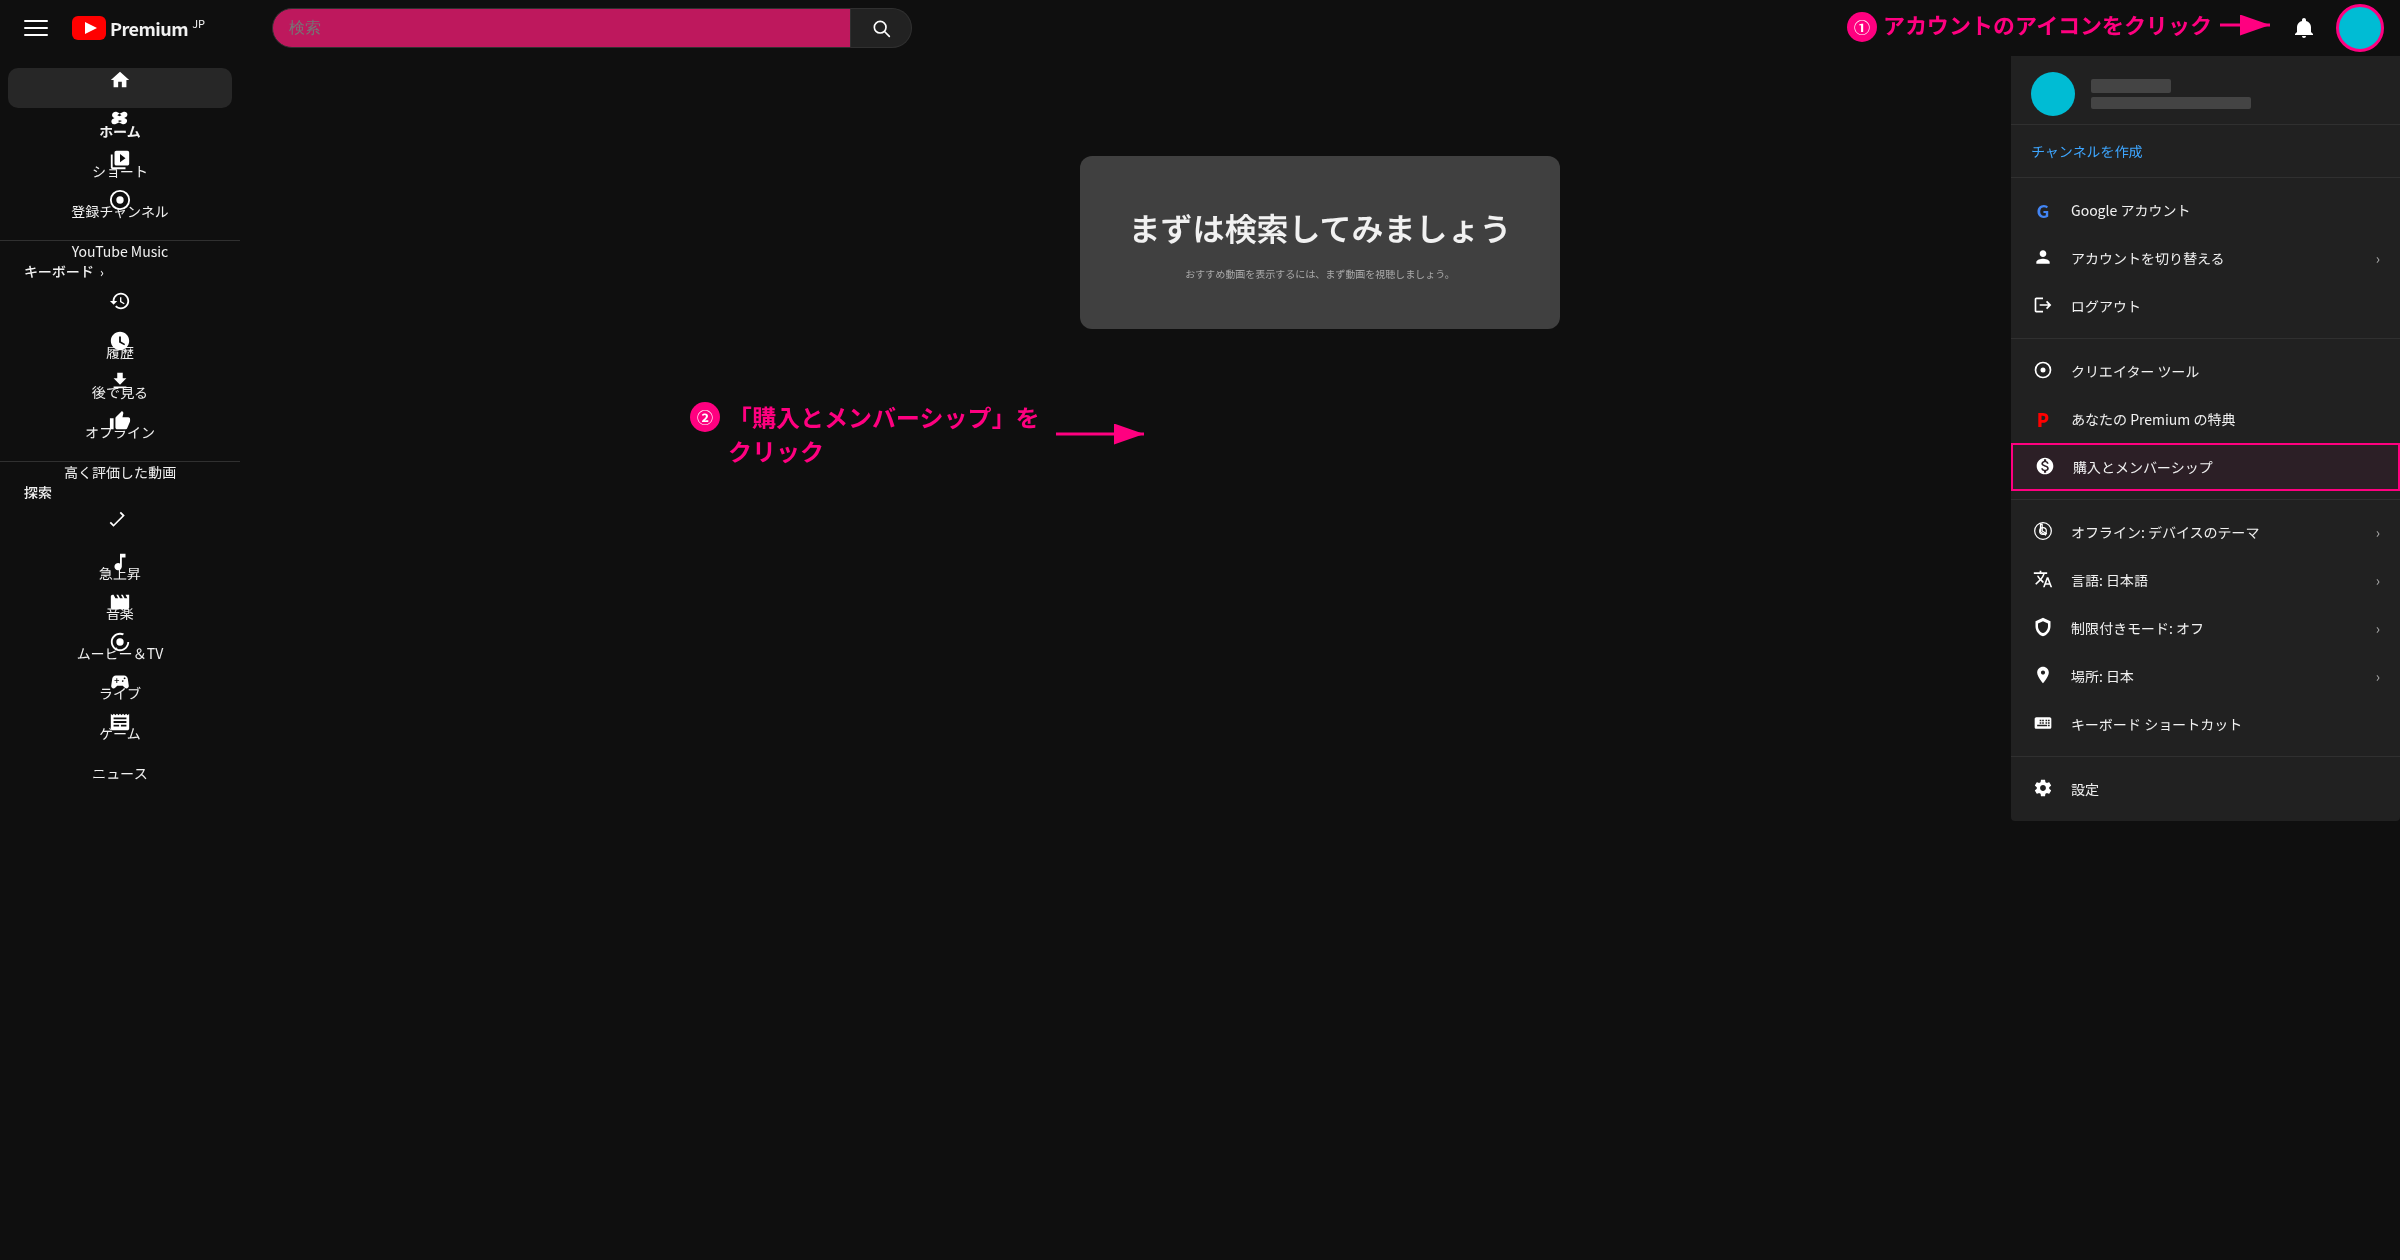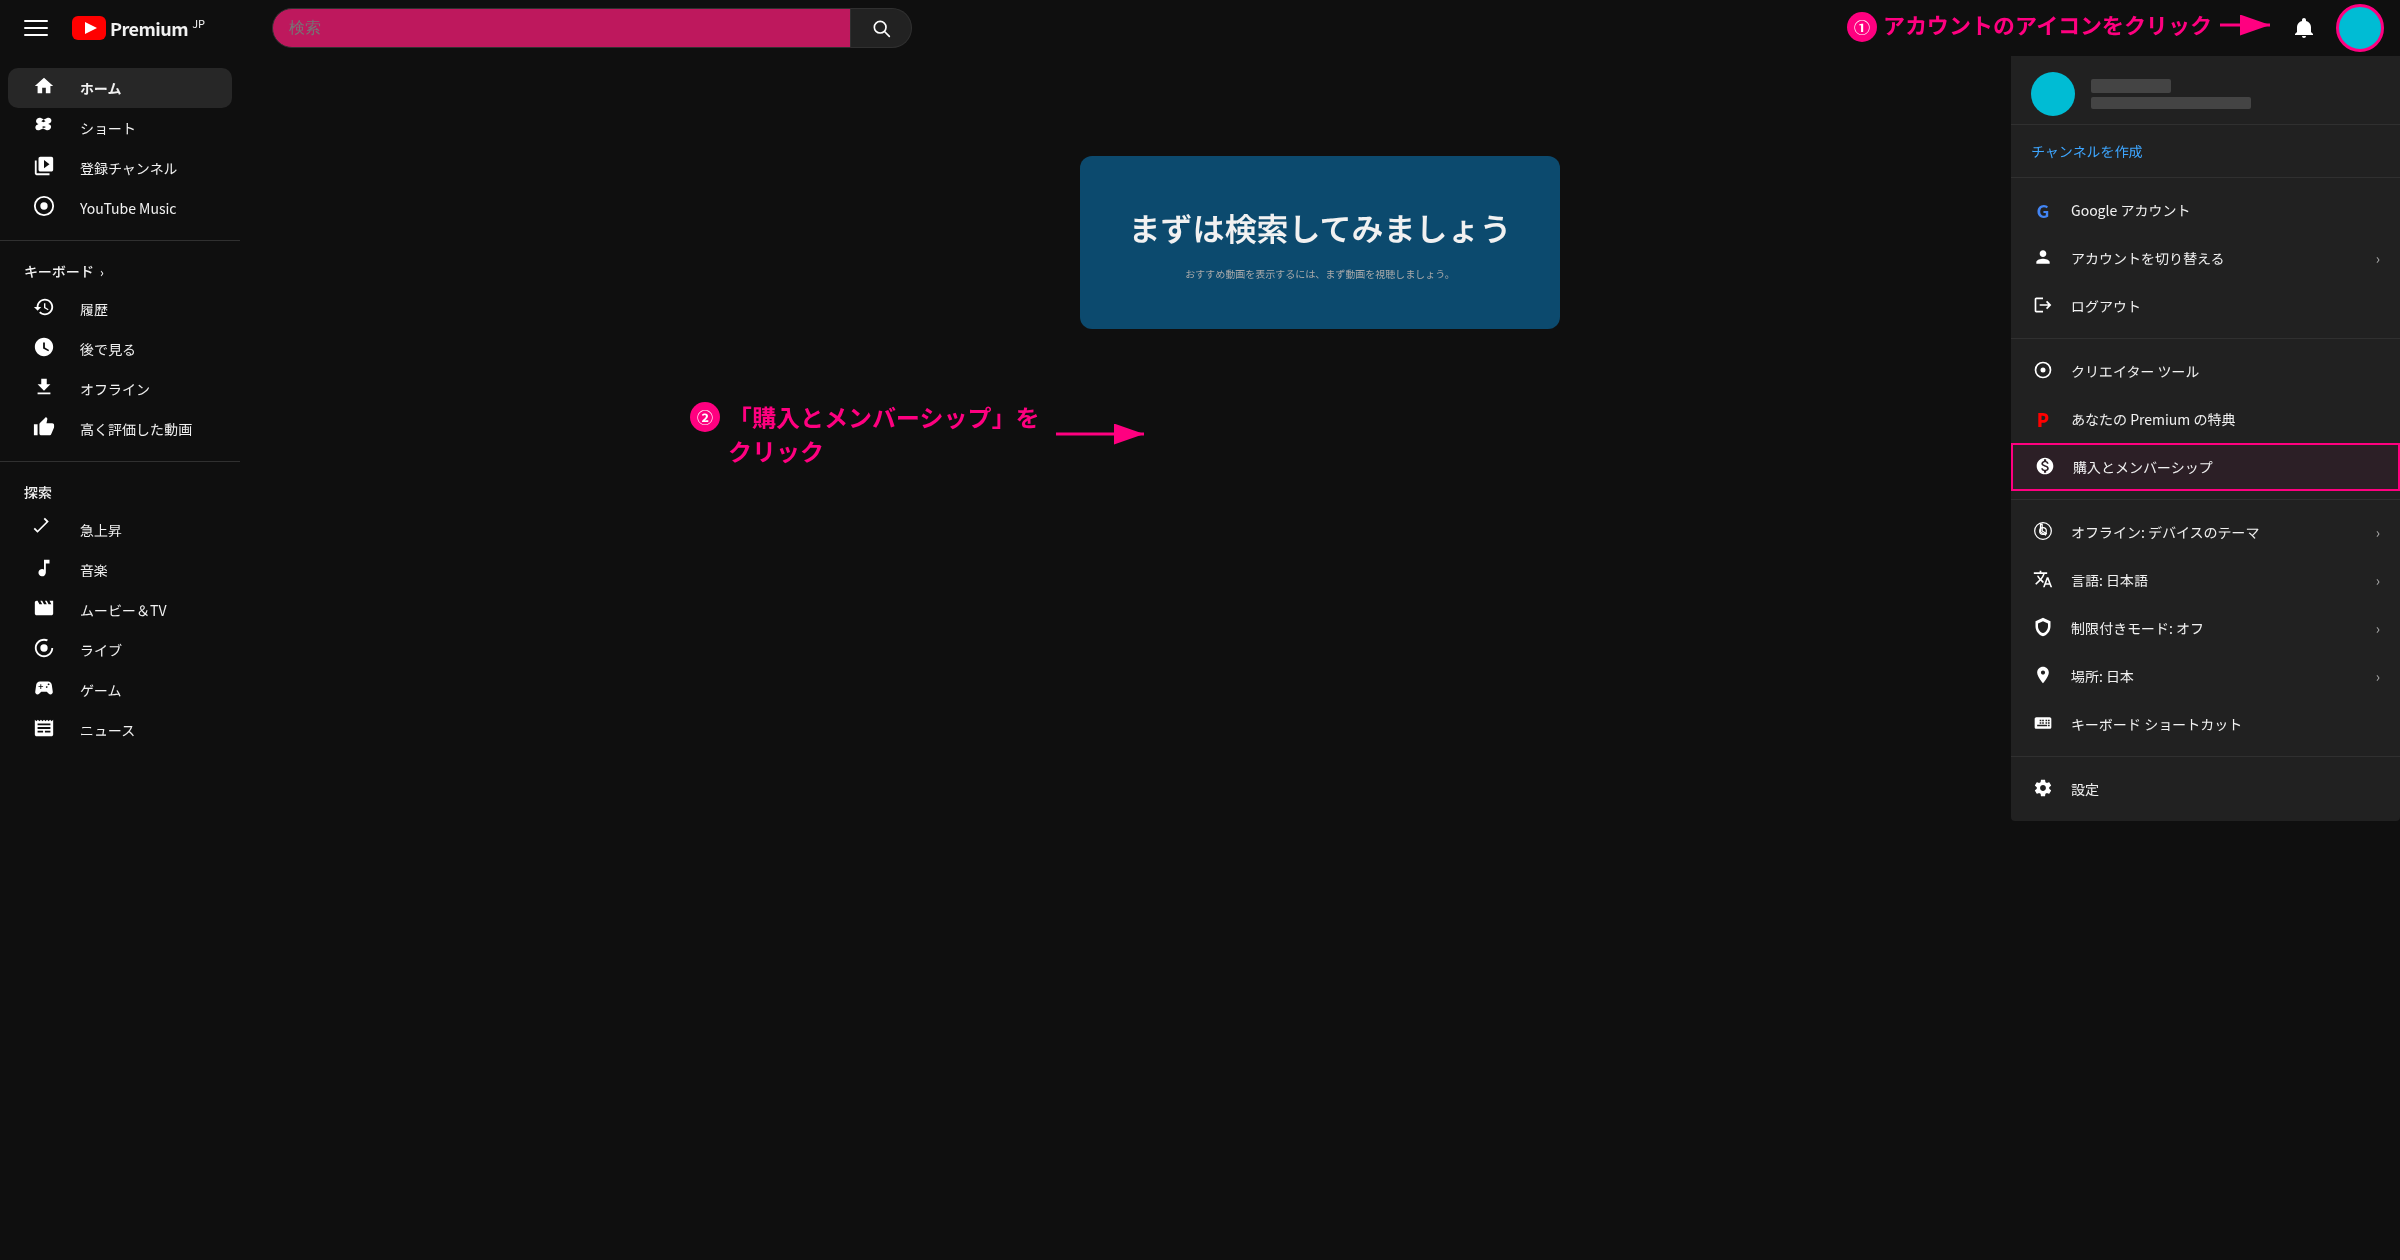--- a/index.html
+++ b/index.html
@@ -168,20 +168,21 @@
     }
     .sidebar-item {
       display: flex;
       align-items: center;
       gap: 24px;
       padding: 0 24px;
       height: 40px;
       cursor: pointer;
       border-radius: 10px;
       margin: 0 8px;
+      flex-direction: column;
     }
     .sidebar-item.active {
       background: #272727;
       font-weight: 700;
     }
     .sidebar-icon {
       font-size: 20px;
       min-width: 24px;
       text-align: center;
     }
@@ -207,21 +208,21 @@
     }
 
     
     .main {
       margin-left: 240px;
       margin-top: 56px;
       padding: 40px;
       min-height: calc(1260px - 56px);
     }
     .search-prompt-card {
-      background: #0c4a6e;
+      background: #404040;
       border-radius: 12px;
       padding: 48px;
       max-width: 540px;
       margin: 0 auto;
       text-align: center;
     }
     .search-prompt-title {
       font-size: 32px;
       font-weight: 600;
       margin-bottom: 16px;

